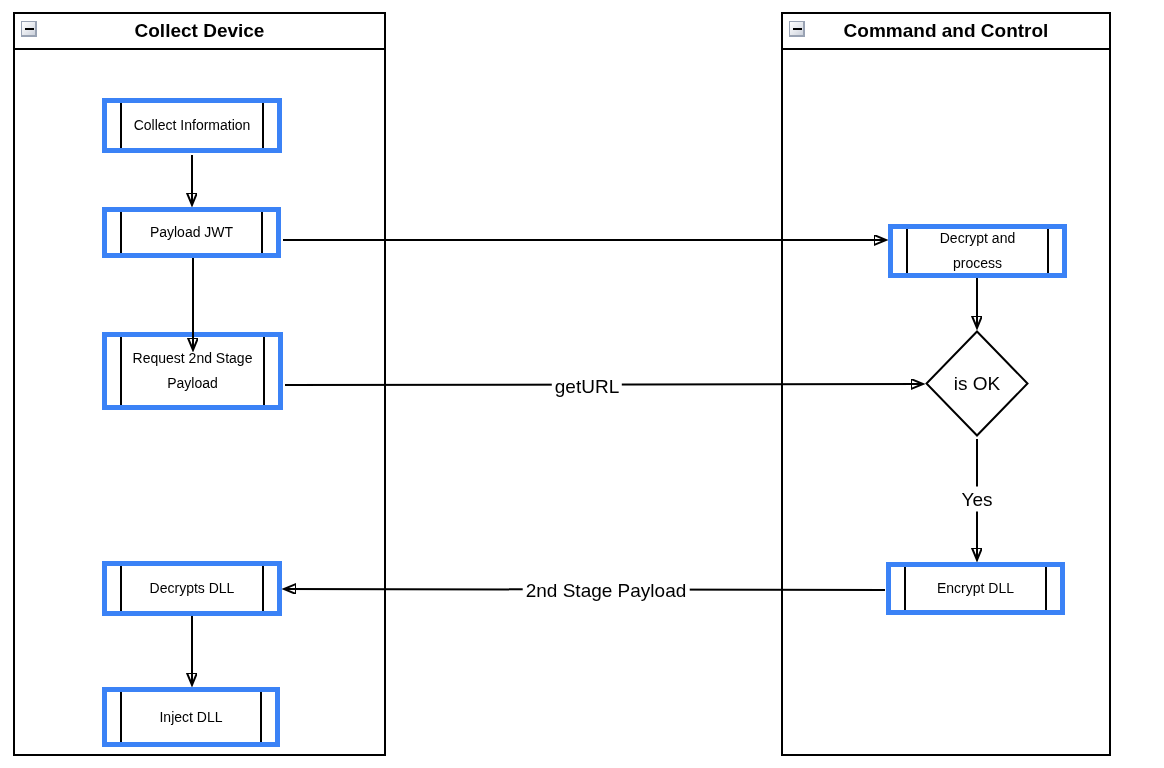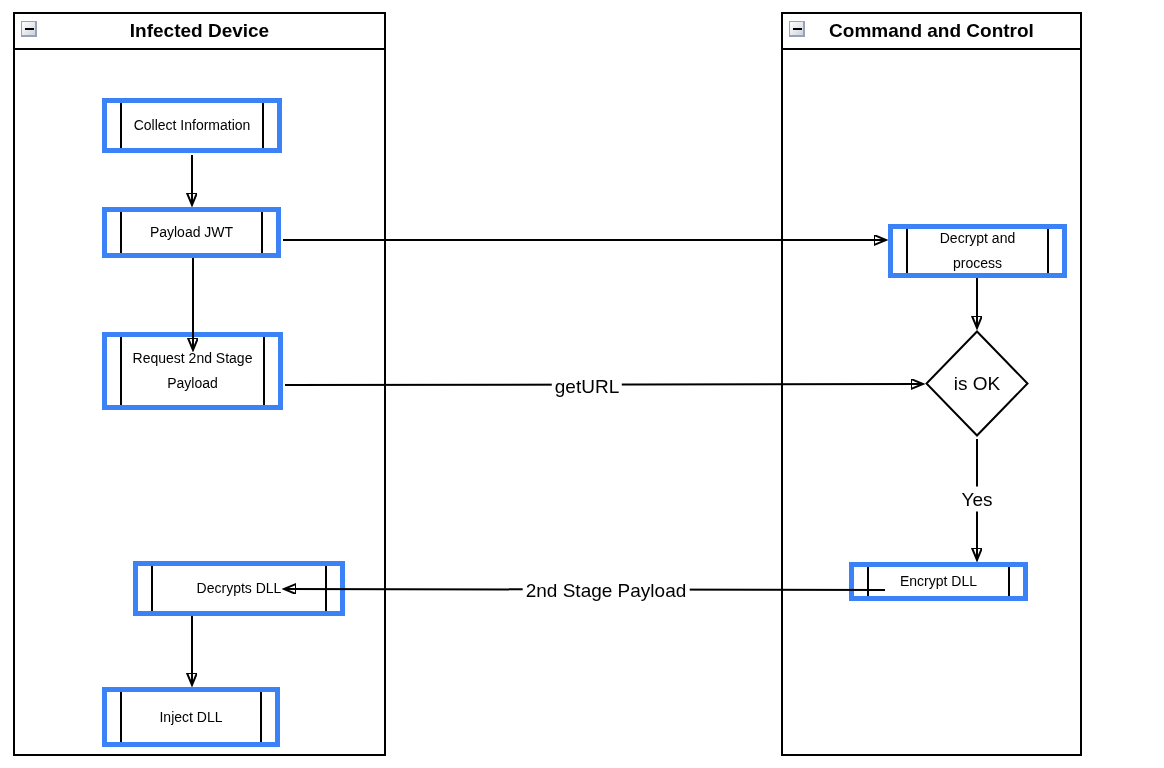--- a/index.html
+++ b/index.html
@@ -121,65 +121,65 @@
 </head>
 <body>
 
 <div class="canvas">
 
   <div class="lane" style="left:13px; top:12px; width:373px; height:744px;">
     <div class="lane-title">
       <div class="collapse-btn">
         <span class="minus-glyph"></span>
       </div>
-      <span>Infected Device</span>
+      <span>Collect Device</span>
     </div>
   </div>
 
-  <div class="lane" style="left:781px; top:12px; width:301px; height:744px;">
+  <div class="lane" style="left:781px; top:12px; width:330px; height:744px;">
     <div class="lane-title">
       <div class="collapse-btn">
         <span class="minus-glyph"></span>
       </div>
       <span>Command and Control</span>
     </div>
   </div>
 
   <div class="box" style="left:102px; top:98px; width:180px; height:55px;">
     <span>Collect Information</span>
   </div>
 
   <div class="box" style="left:102px; top:207px; width:179px; height:51px;">
     <span>Payload JWT</span>
   </div>
 
   <div class="box" style="left:102px; top:332px; width:181px; height:78px;">
     <span>Request 2nd Stage Payload</span>
   </div>
 
-  <div class="box" style="left:102px; top:561px; width:212px; height:55px;margin-left:31px;">
+  <div class="box" style="left:102px; top:561px; width:180px; height:55px;">
     <span>Decrypts DLL</span>
   </div>
 
   <div class="box" style="left:102px; top:687px; width:178px; height:60px;">
     <span>Inject DLL</span>
   </div>
 
   <div class="box" style="left:888px; top:224px; width:179px; height:54px;">
     <span>Decrypt and process</span>
   </div>
 
   <div class="diamond">
     <svg width="104" height="107" viewBox="0 0 104 107">
       <polygon points="52,1.5 102.5,53.5 52,105.5 1.5,53.5" fill="#ffffff" stroke="#000000" stroke-width="2"></polygon>
     </svg>
     <span class="diamond-label">is OK</span>
   </div>
 
-  <div class="box" style="left:849px; top:562px; width:179px; height:39px;">
+  <div class="box" style="left:886px; top:562px; width:179px; height:53px;">
     <span>Encrypt DLL</span>
   </div>
 
   <svg class="edges" width="1164" height="768" viewBox="0 0 1164 768">
     <defs>
       <marker id="arrow" markerUnits="userSpaceOnUse" markerWidth="14" markerHeight="12" refX="12" refY="5" orient="auto">
         <path d="M0,0 L12,5 L0,10 Z" fill="#000000" stroke="none"></path>
       </marker>
     </defs>
     <path d="M192,155 L192,205" marker-end="url(#arrow)"></path>

